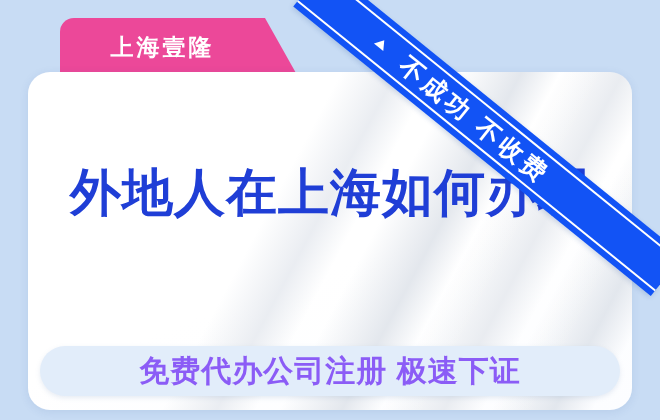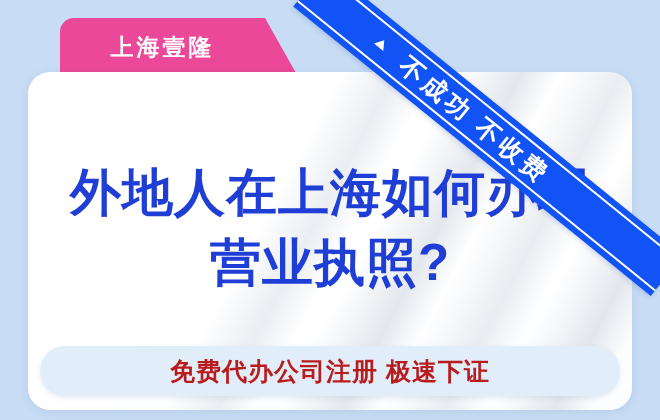--- a/index.html
+++ b/index.html
@@ -113,22 +113,22 @@
     border-radius: 25px;
     background: #e2edfa;
     box-shadow: 0 2px 5px rgba(120,150,190,0.18);
   }
   #cta-pill-label {
     display: block;
     width: 100%;
     height: 50px;
     line-height: 50px;
     text-align: center;
-    color: #b91c1c;
-    font-size: 25px;
+    color: #8b5cf6;
+    font-size: 30px;
     font-weight: bold;
     letter-spacing: 1px;
     white-space: nowrap;
   }
 
   
   #ribbon {
     position: absolute;
     left: 326px;
     top: -34px;
@@ -179,21 +179,20 @@
 <div id="poster">
 
   <div id="brand-tab">
     <span id="brand-tab-label">上海壹隆</span>
   </div>
 
   <div id="card">
 
     <div id="headline">
       <span id="headline-line-1">外地人在上海如何办理</span>
-      <span id="headline-line-2">营业执照?</span>
     </div>
 
     <div id="cta-pill">
       <span id="cta-pill-label">免费代办公司注册 极速下证</span>
     </div>
 
   </div>
 
   <div id="ribbon">
     <div id="ribbon-rule-top" class="ribbon-rule"></div>

